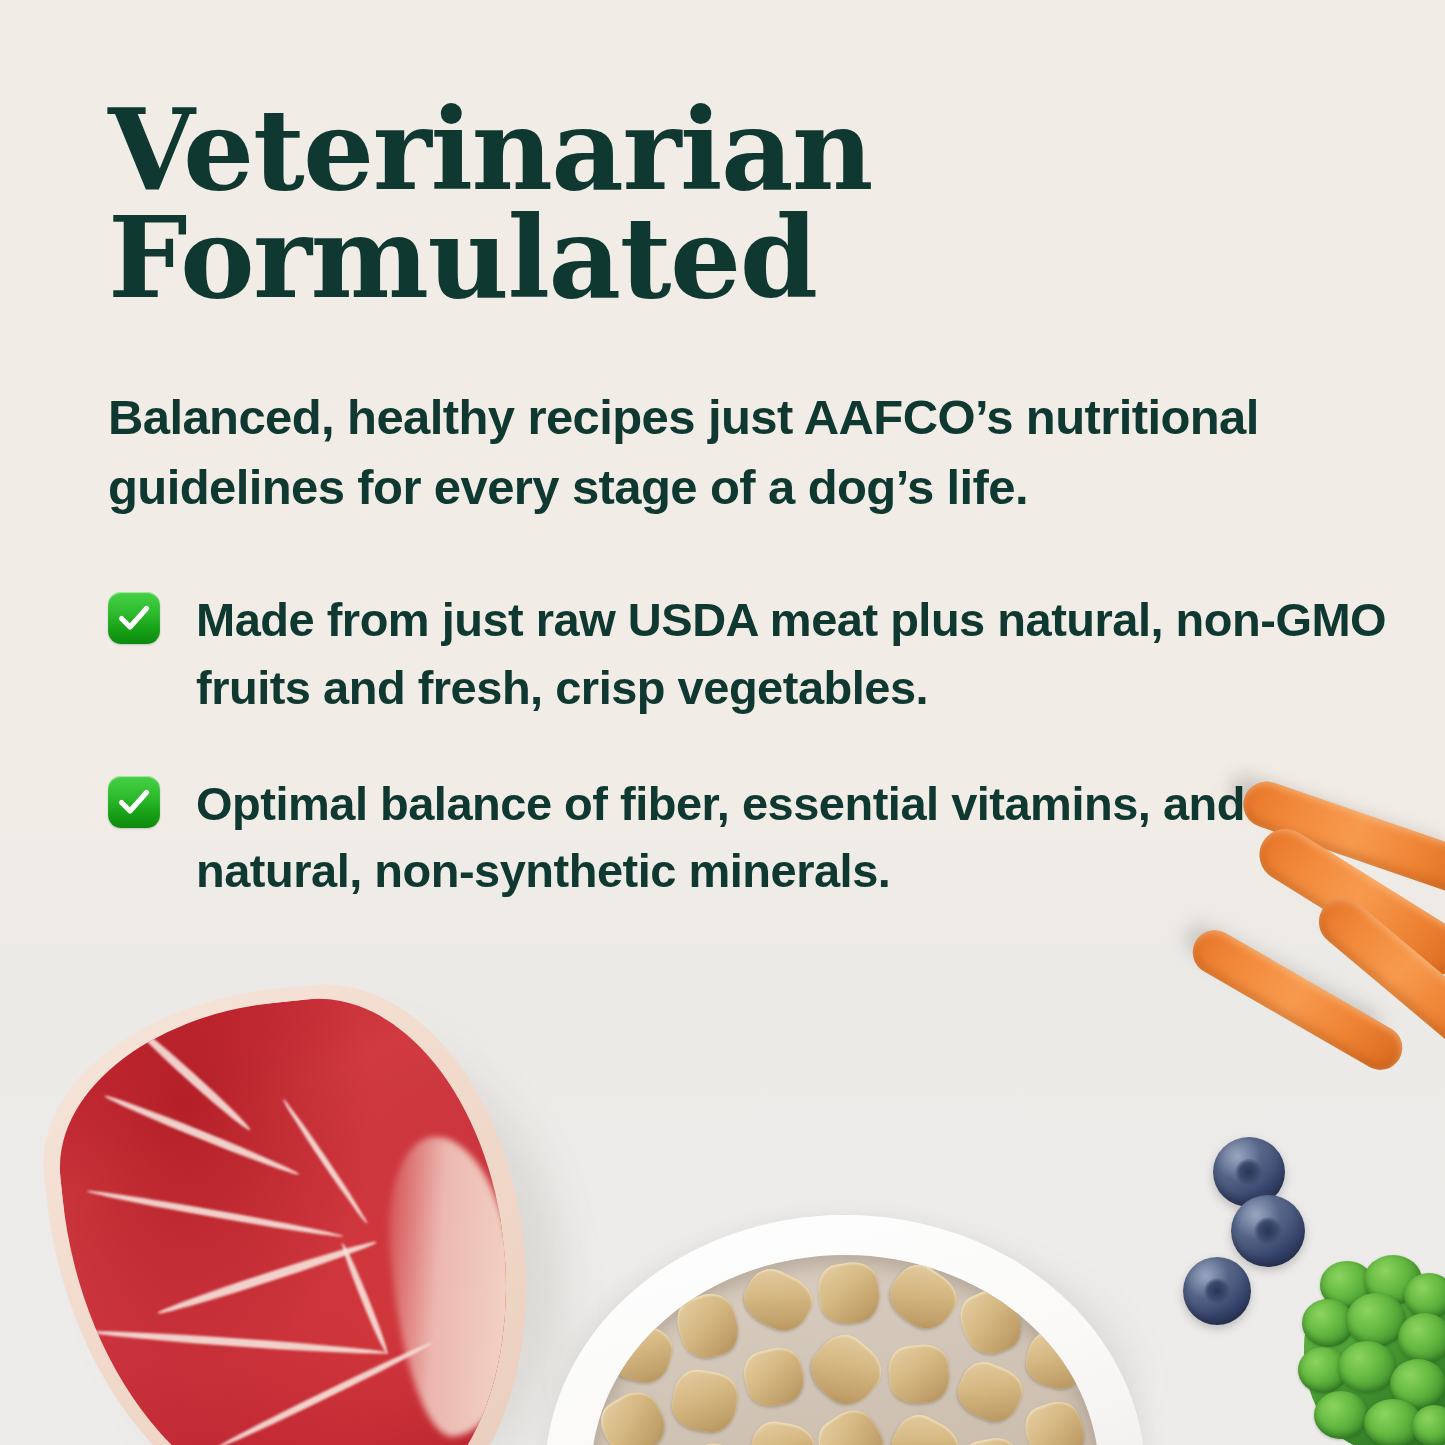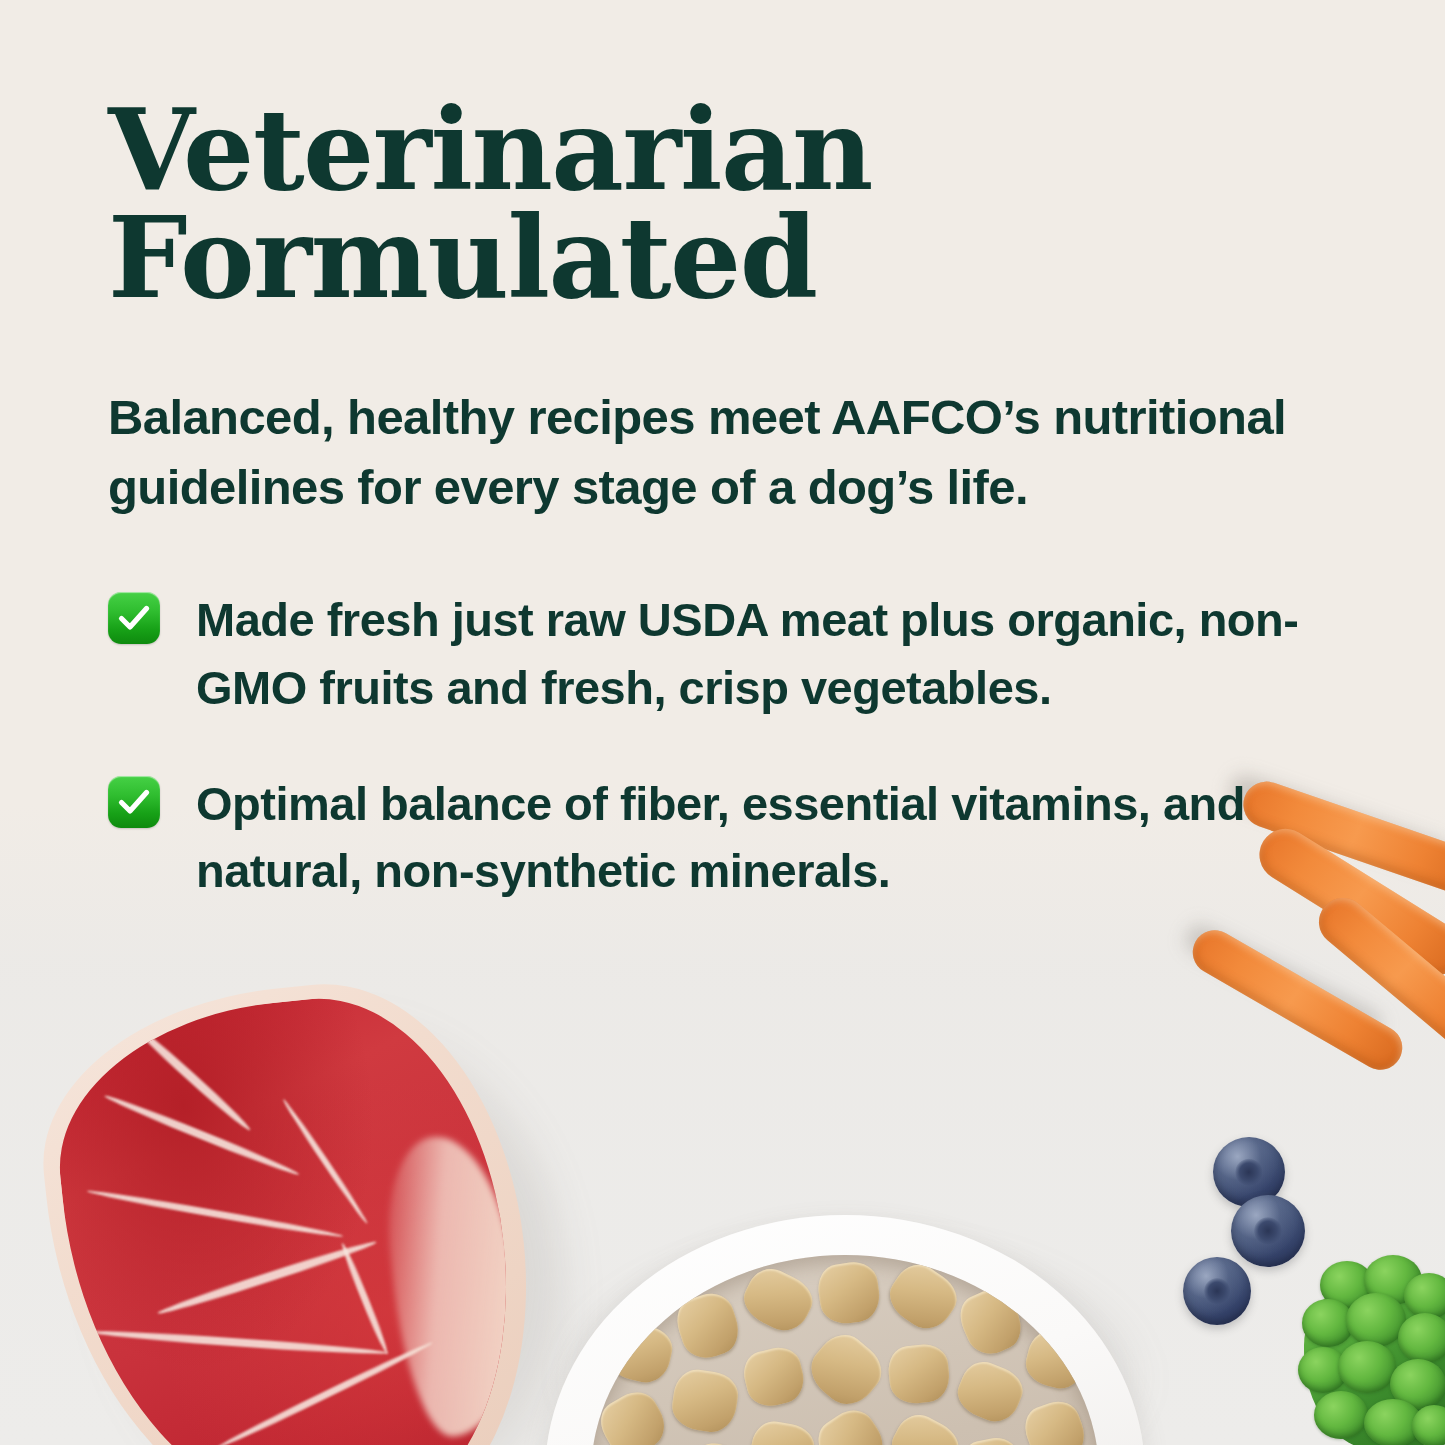--- a/index.html
+++ b/index.html
@@ -350,31 +350,31 @@
     <div class="kale-ruffle" style="left:16px; top:136px;width:54px; height:48px;"></div>
     <div class="kale-ruffle" style="left:66px; top:144px;width:58px; height:48px;"></div>
     <div class="kale-ruffle" style="left:114px;top:150px;width:44px; height:42px;"></div>
   </div>
 
   <div class="text-block">
 
     <h1 class="headline">Veterinarian
 Formulated</h1>
 
-    <p class="intro">Balanced, healthy recipes meet AAFCO’s nutritional guidelines for every stage of a dog’s life.</p>
+    <p class="intro">Balanced, healthy recipes just AAFCO’s nutritional guidelines for every stage of a dog’s life.</p>
 
     <ul class="bullets">
 
       <li class="bullet">
         <span class="check-icon">
           <svg viewBox="0 0 36 36" aria-hidden="true">
             <path d="M5.5 18.5 L14 27 L30.5 8.5" fill="none" stroke="#FFFFFF" stroke-width="5.2" stroke-linecap="round" stroke-linejoin="round"></path>
           </svg>
         </span>
-        <span class="bullet-text">Made fresh just raw USDA meat plus organic, non-GMO fruits and fresh, crisp vegetables.</span>
+        <span class="bullet-text">Made from just raw USDA meat plus natural, non-GMO fruits and fresh, crisp vegetables.</span>
       </li>
 
       <li class="bullet">
         <span class="check-icon">
           <svg viewBox="0 0 36 36" aria-hidden="true">
             <path d="M5.5 18.5 L14 27 L30.5 8.5" fill="none" stroke="#FFFFFF" stroke-width="5.2" stroke-linecap="round" stroke-linejoin="round"></path>
           </svg>
         </span>
         <span class="bullet-text">Optimal balance of fiber, essential vitamins, and natural, non-synthetic minerals.</span>
       </li>

